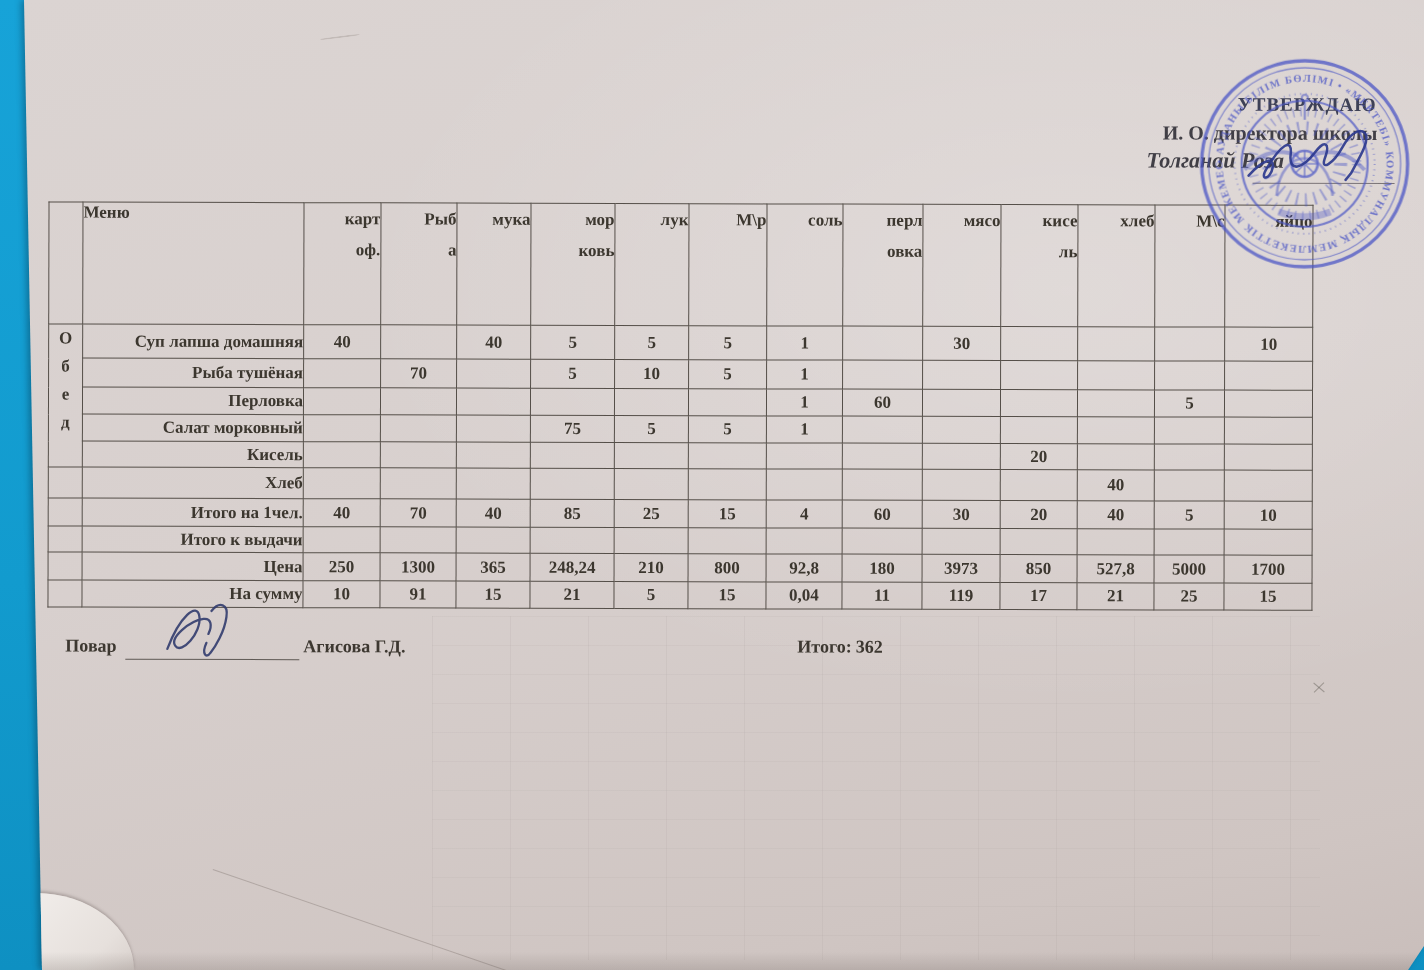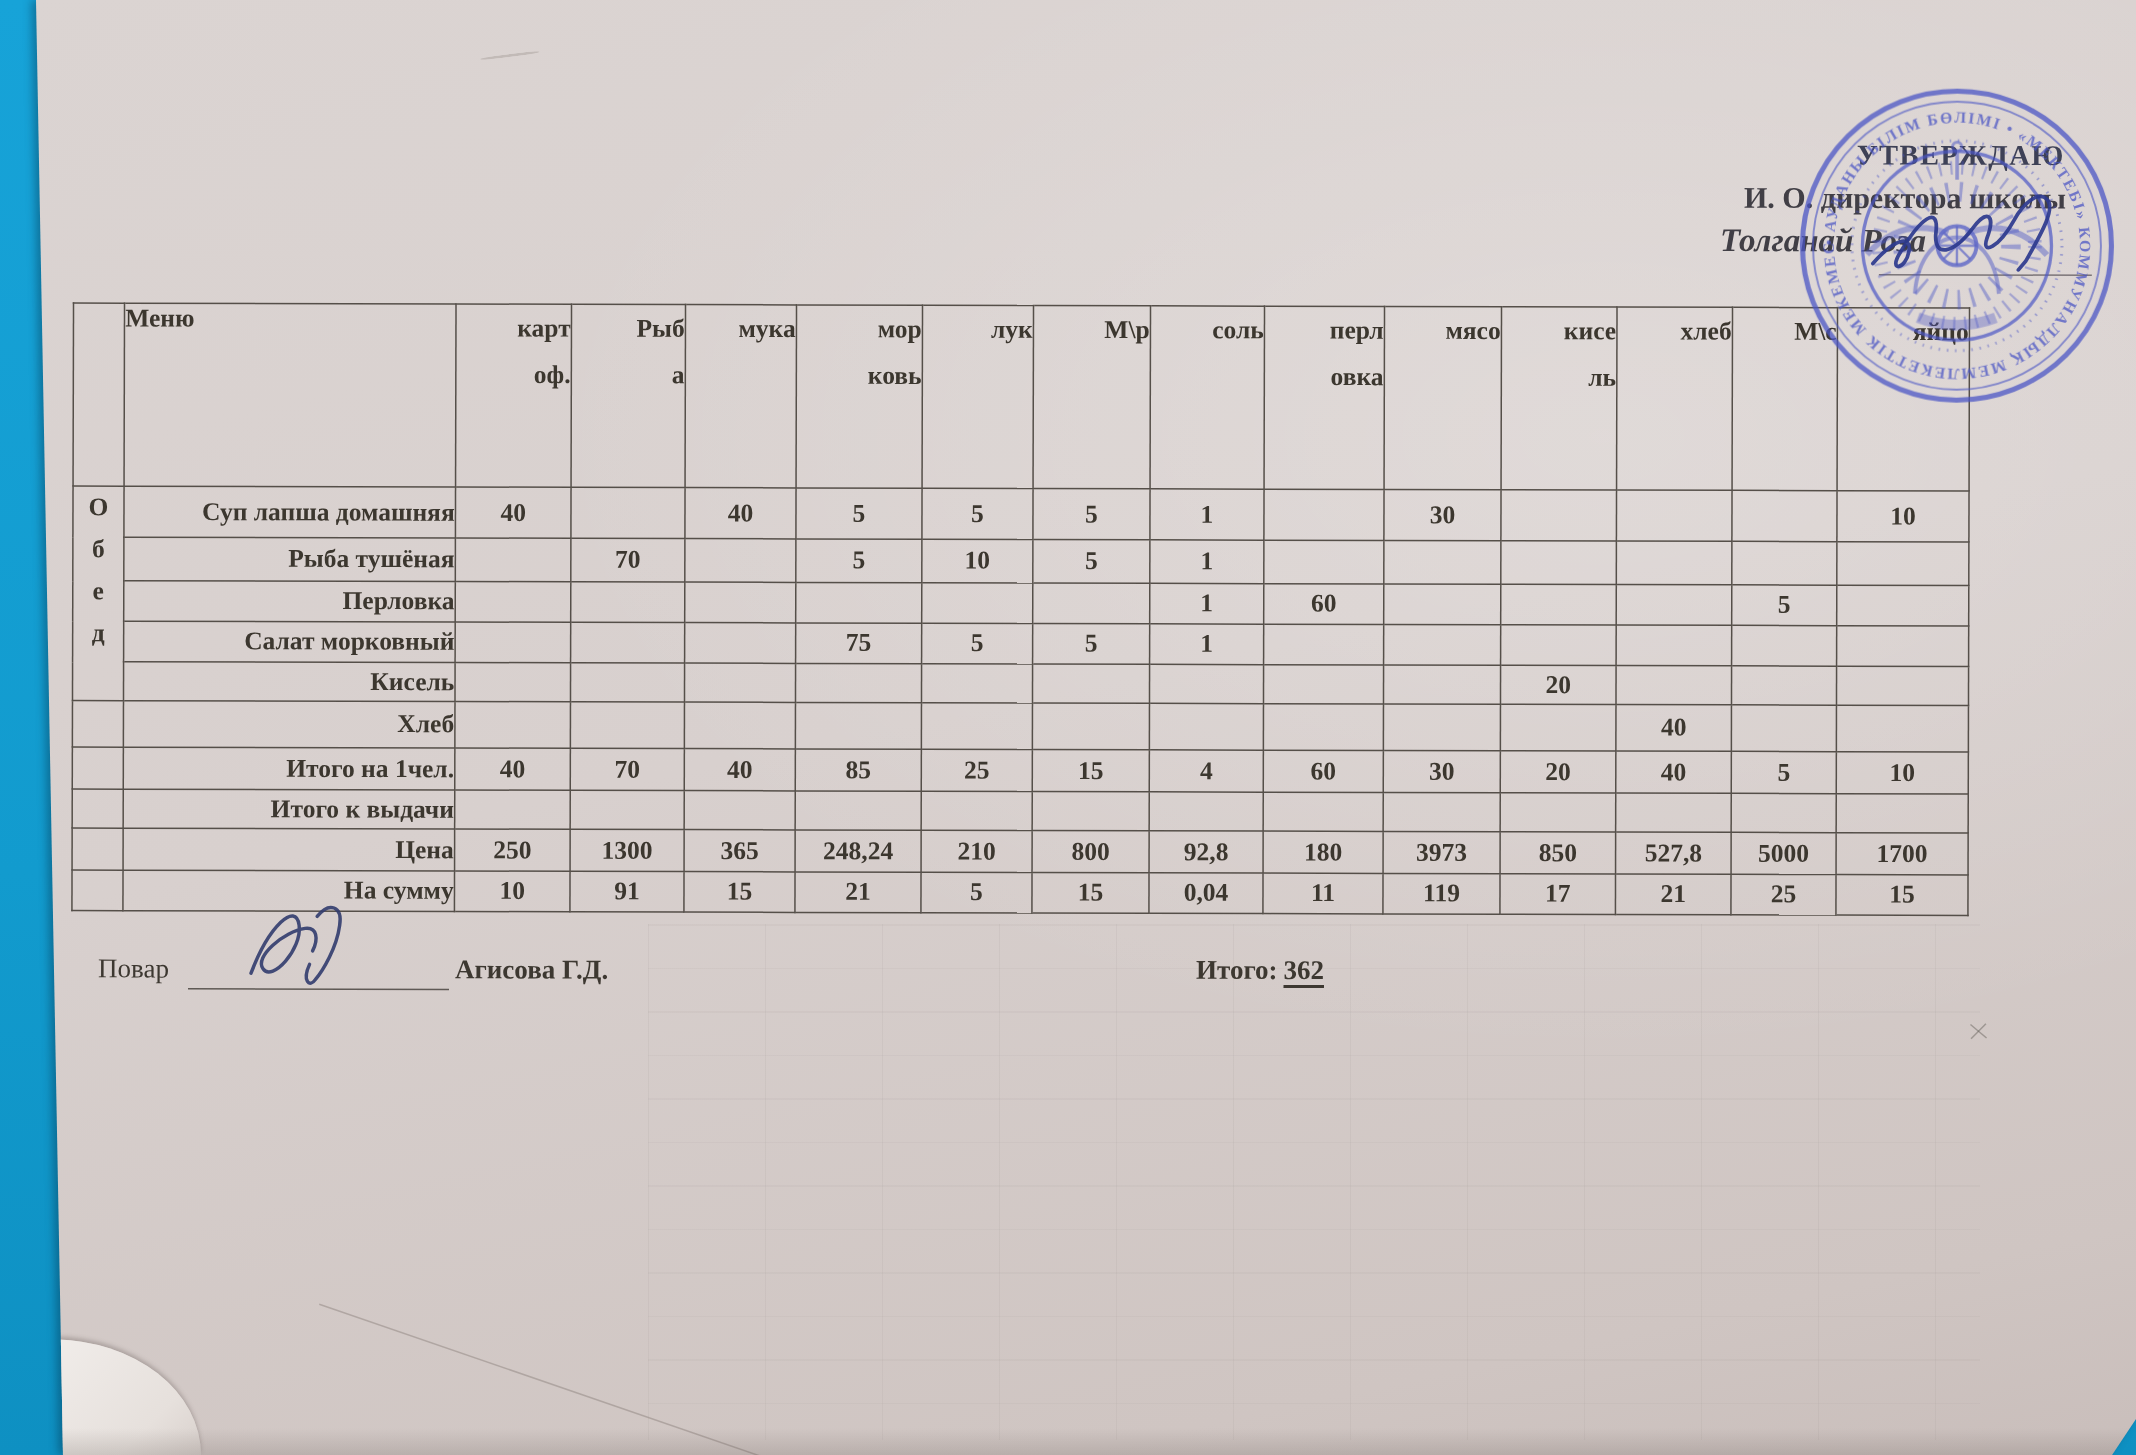--- a/index.html
+++ b/index.html
@@ -74,26 +74,26 @@
   }
   table.menu thead tr{height:122px;}
   th.corner-cell{background:transparent;}
   th.menu-header{vertical-align:top;text-align:left;padding:5px 0 0 8px;font-size:18px;}
   th.col-header{vertical-align:top;text-align:right;padding-top:5px;line-height:31px;font-size:17px;}
   td.obed-cell{vertical-align:top;text-align:center;line-height:28px;padding-top:3px;font-size:17px;}
   td.row-label-cell{text-align:right;padding-left:7px;}
   td.value-cell{text-align:center;}
 
   
-  .cook-label{position:absolute;left:66px;top:637px;font-size:18px;font-weight:400;}
+  .cook-label{position:absolute;left:66px;top:637px;font-size:18px;font-weight:700;}
   .cook-line{position:absolute;left:126px;top:660px;width:174px;height:0;border-top:1.5px solid rgba(65,60,55,.8);}
   .cook-name{position:absolute;left:304px;top:637px;font-size:18px;font-weight:700;text-align:right;}
   .cook-sig{position:absolute;left:152px;top:596px;width:120px;height:70px;}
   .total-line{position:absolute;left:798px;top:636px;font-size:18px;font-weight:700;}
-  .total-value{text-decoration:underline;text-underline-offset:4px;text-decoration-thickness:1.5px;padding-left:4px;margin-top:44px;}
+  .total-value{text-underline-offset:4px;text-decoration-thickness:1.5px;padding-left:4px;margin-top:44px;}
 </style>
 </head>
 <body>
 
 <div class="scene">
   <div class="paper-wrap">
     <div class="paper">
       <div class="ghost-grid"></div>
       <div class="crease"></div>
       <div class="corner-curl"></div>

